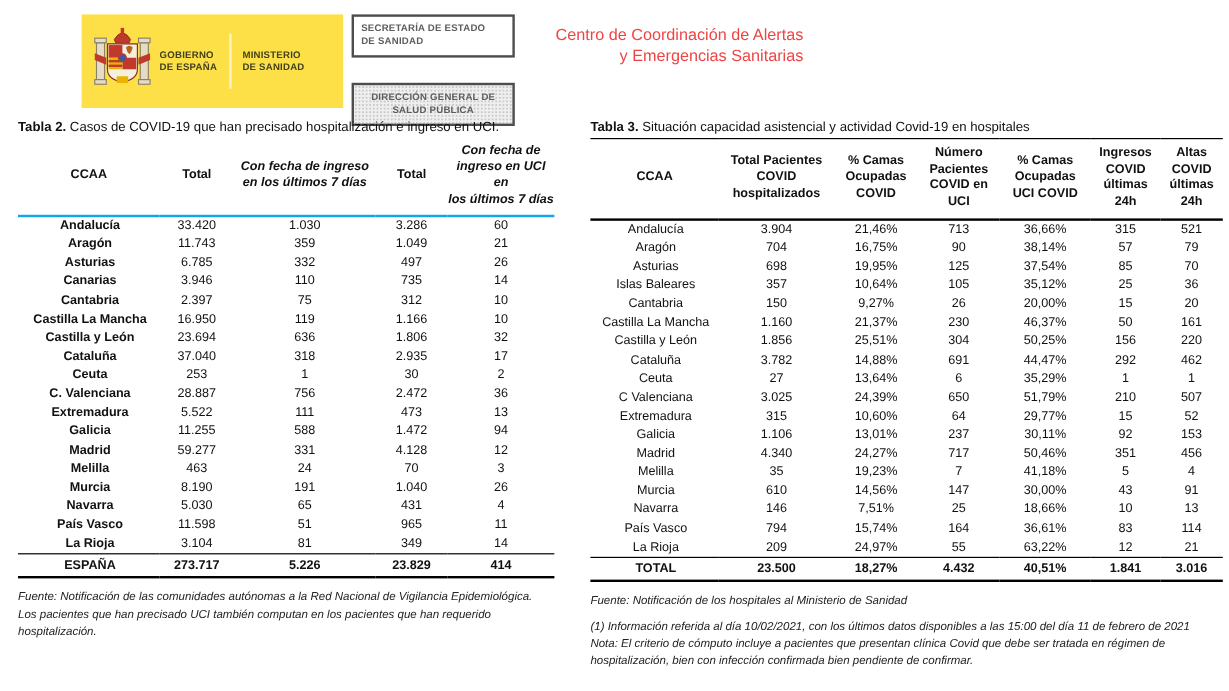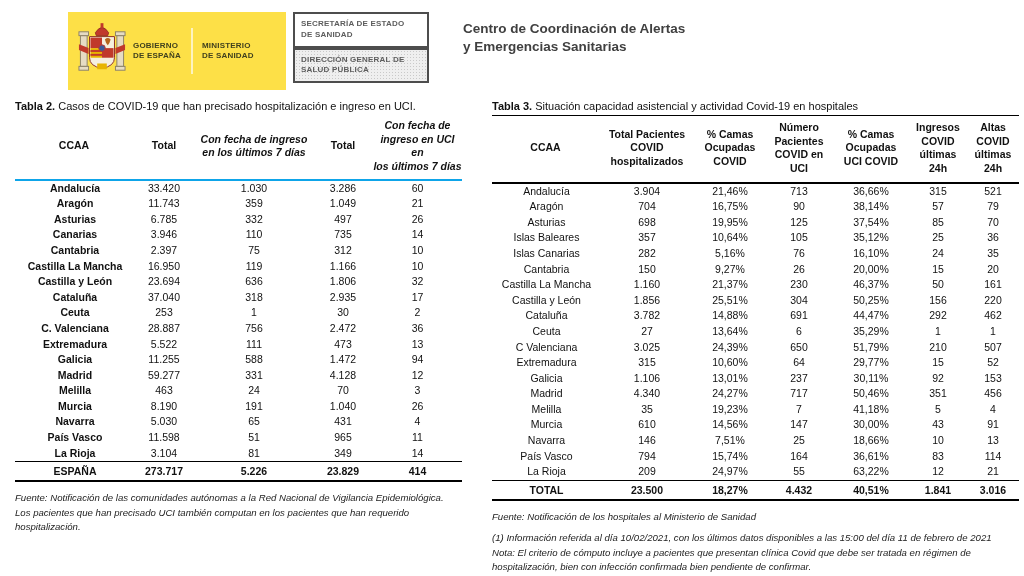--- a/index.html
+++ b/index.html
@@ -23,37 +23,38 @@
   }
   .coat { margin-left: 10px; flex-shrink: 0; }
   .gov-text, .min-text {
     font-size: 8px; font-weight: bold; color: #41411e;
     line-height: 1.25; white-space: pre-line; letter-spacing: 0.2px;
   }
   .gov-text { margin-left: 7px; width: 56px; }
   .logo-sep { width: 2px; height: 46px; background: #fdf3c0; margin-left: 2px; flex-shrink: 0; }
   .min-text { margin-left: 9px; width: 60px; }
 
-  .dept-boxes { margin-left: 7px; width: 136px; display: flex; flex-direction: column; justify-content: space-between; height: 70px; flex-shrink: 0; }
+  .dept-boxes { margin-left: 7px; width: 136px; display: flex; flex-direction: column; justify-content: space-between; height: 93px; flex-shrink: 0; }
   .dept-box {
     border: 2px solid #4d4d4d;
     height: 36px;
     font-size: 8px; color: #5d5d5d; font-weight: bold;
     padding: 5px 6px; line-height: 1.35; white-space: pre-line; letter-spacing: 0.2px;
   }
   .dept-box.b1 { background: #ffffff; }
   .dept-box.b2 {
     background-color: #efefef;
     background-image: radial-gradient(#c9c9c9 0.6px, transparent 0.7px);
     background-size: 3px 3px;
+    text-align: center;
   }
   .main-title {
     margin-left: 34px; margin-top: 8px;
-    font-size: 13.5px; font-weight: bold; color: #404040;
-    line-height: 1.35; white-space: pre-line; text-align: left;
+    font-size: 13.5px; font-weight: normal; color: #ef4444;
+    line-height: 1.35; white-space: pre-line; text-align: right;
   }
 
   
   .section { position: absolute; top: 100px; }
   .section.left  { left: 15px;  width: 447px; }
   .section.right { left: 492px; width: 527px; }
 
   .tbl-title { margin: 0 0 3px 0; font-size: 11px; color: #111; }
   .tbl-title strong { font-weight: bold; }
 
@@ -394,29 +395,20 @@
           <tr>
             <td>Islas Baleares</td>
             <td>357</td>
             <td>10,64%</td>
             <td>105</td>
             <td>35,12%</td>
             <td>25</td>
             <td>36</td>
           </tr>
           <tr>
-            <td>Islas Canarias</td>
-            <td>282</td>
-            <td>5,16%</td>
-            <td>76</td>
-            <td>16,10%</td>
-            <td>24</td>
-            <td>35</td>
-          </tr>
-          <tr>
             <td>Cantabria</td>
             <td>150</td>
             <td>9,27%</td>
             <td>26</td>
             <td>20,00%</td>
             <td>15</td>
             <td>20</td>
           </tr>
           <tr>
             <td>Castilla La Mancha</td>

